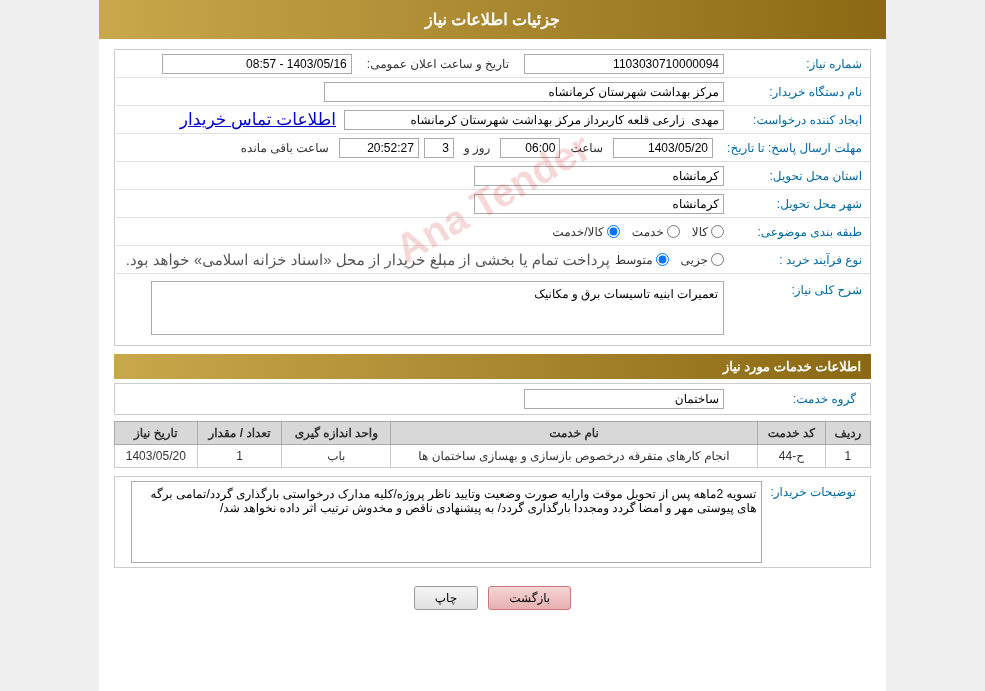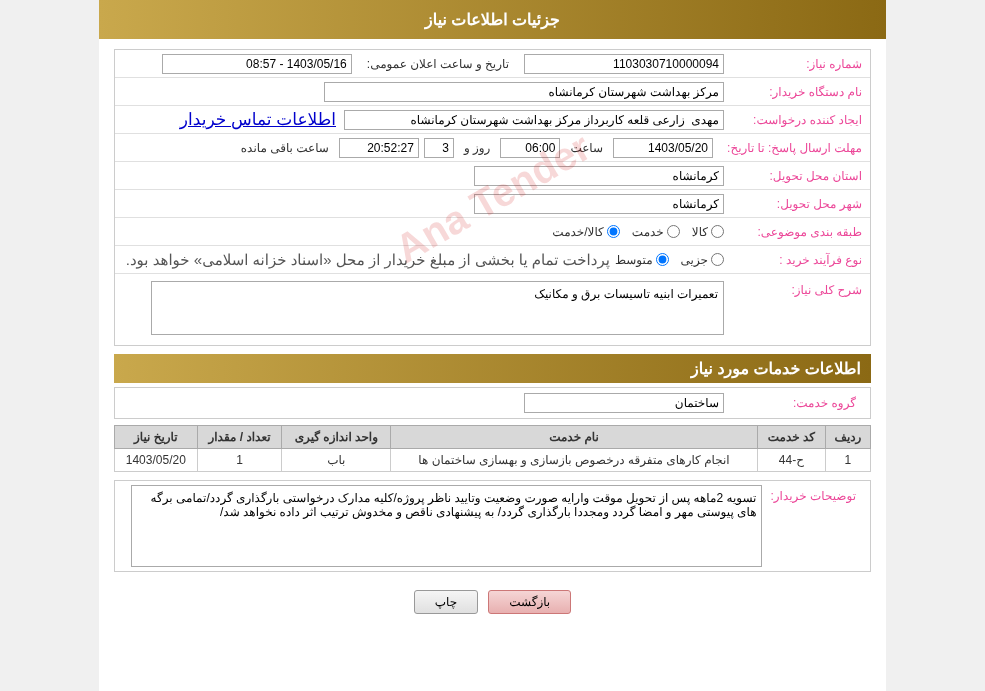--- a/index.html
+++ b/index.html
@@ -35,21 +35,21 @@
     .row {
       display: flex;
       align-items: center;
       border-bottom: 1px solid #e0e0e0;
       min-height: 28px;
     }
     .row:last-child {
       border-bottom: none;
     }
     .label {
-      color: #ec4899;
+      color: #0369a1;
       padding: 4px 8px;
       text-align: right;
       min-width: 140px;
       font-size: 12px;
       white-space: nowrap;
     }
     .input-box {
       border: 1px solid #aaa;
       padding: 2px 4px;
       font-size: 12px;
@@ -67,21 +67,21 @@
       color: #0000cc;
       text-decoration: underline;
       cursor: pointer;
       font-size: 17px;
     }
     
     .section-title {
       background: linear-gradient(to left, #8B6914, #c9a84c);
       color: #fff;
       padding: 5px 10px;
-      font-size: 16px;
+      font-size: 13px;
       font-weight: bold;
       margin-bottom: 4px;
     }
     .watermark-container {
       position: relative;
     }
     .watermark {
       position: absolute;
       top: 50%;
       left: 50%;

